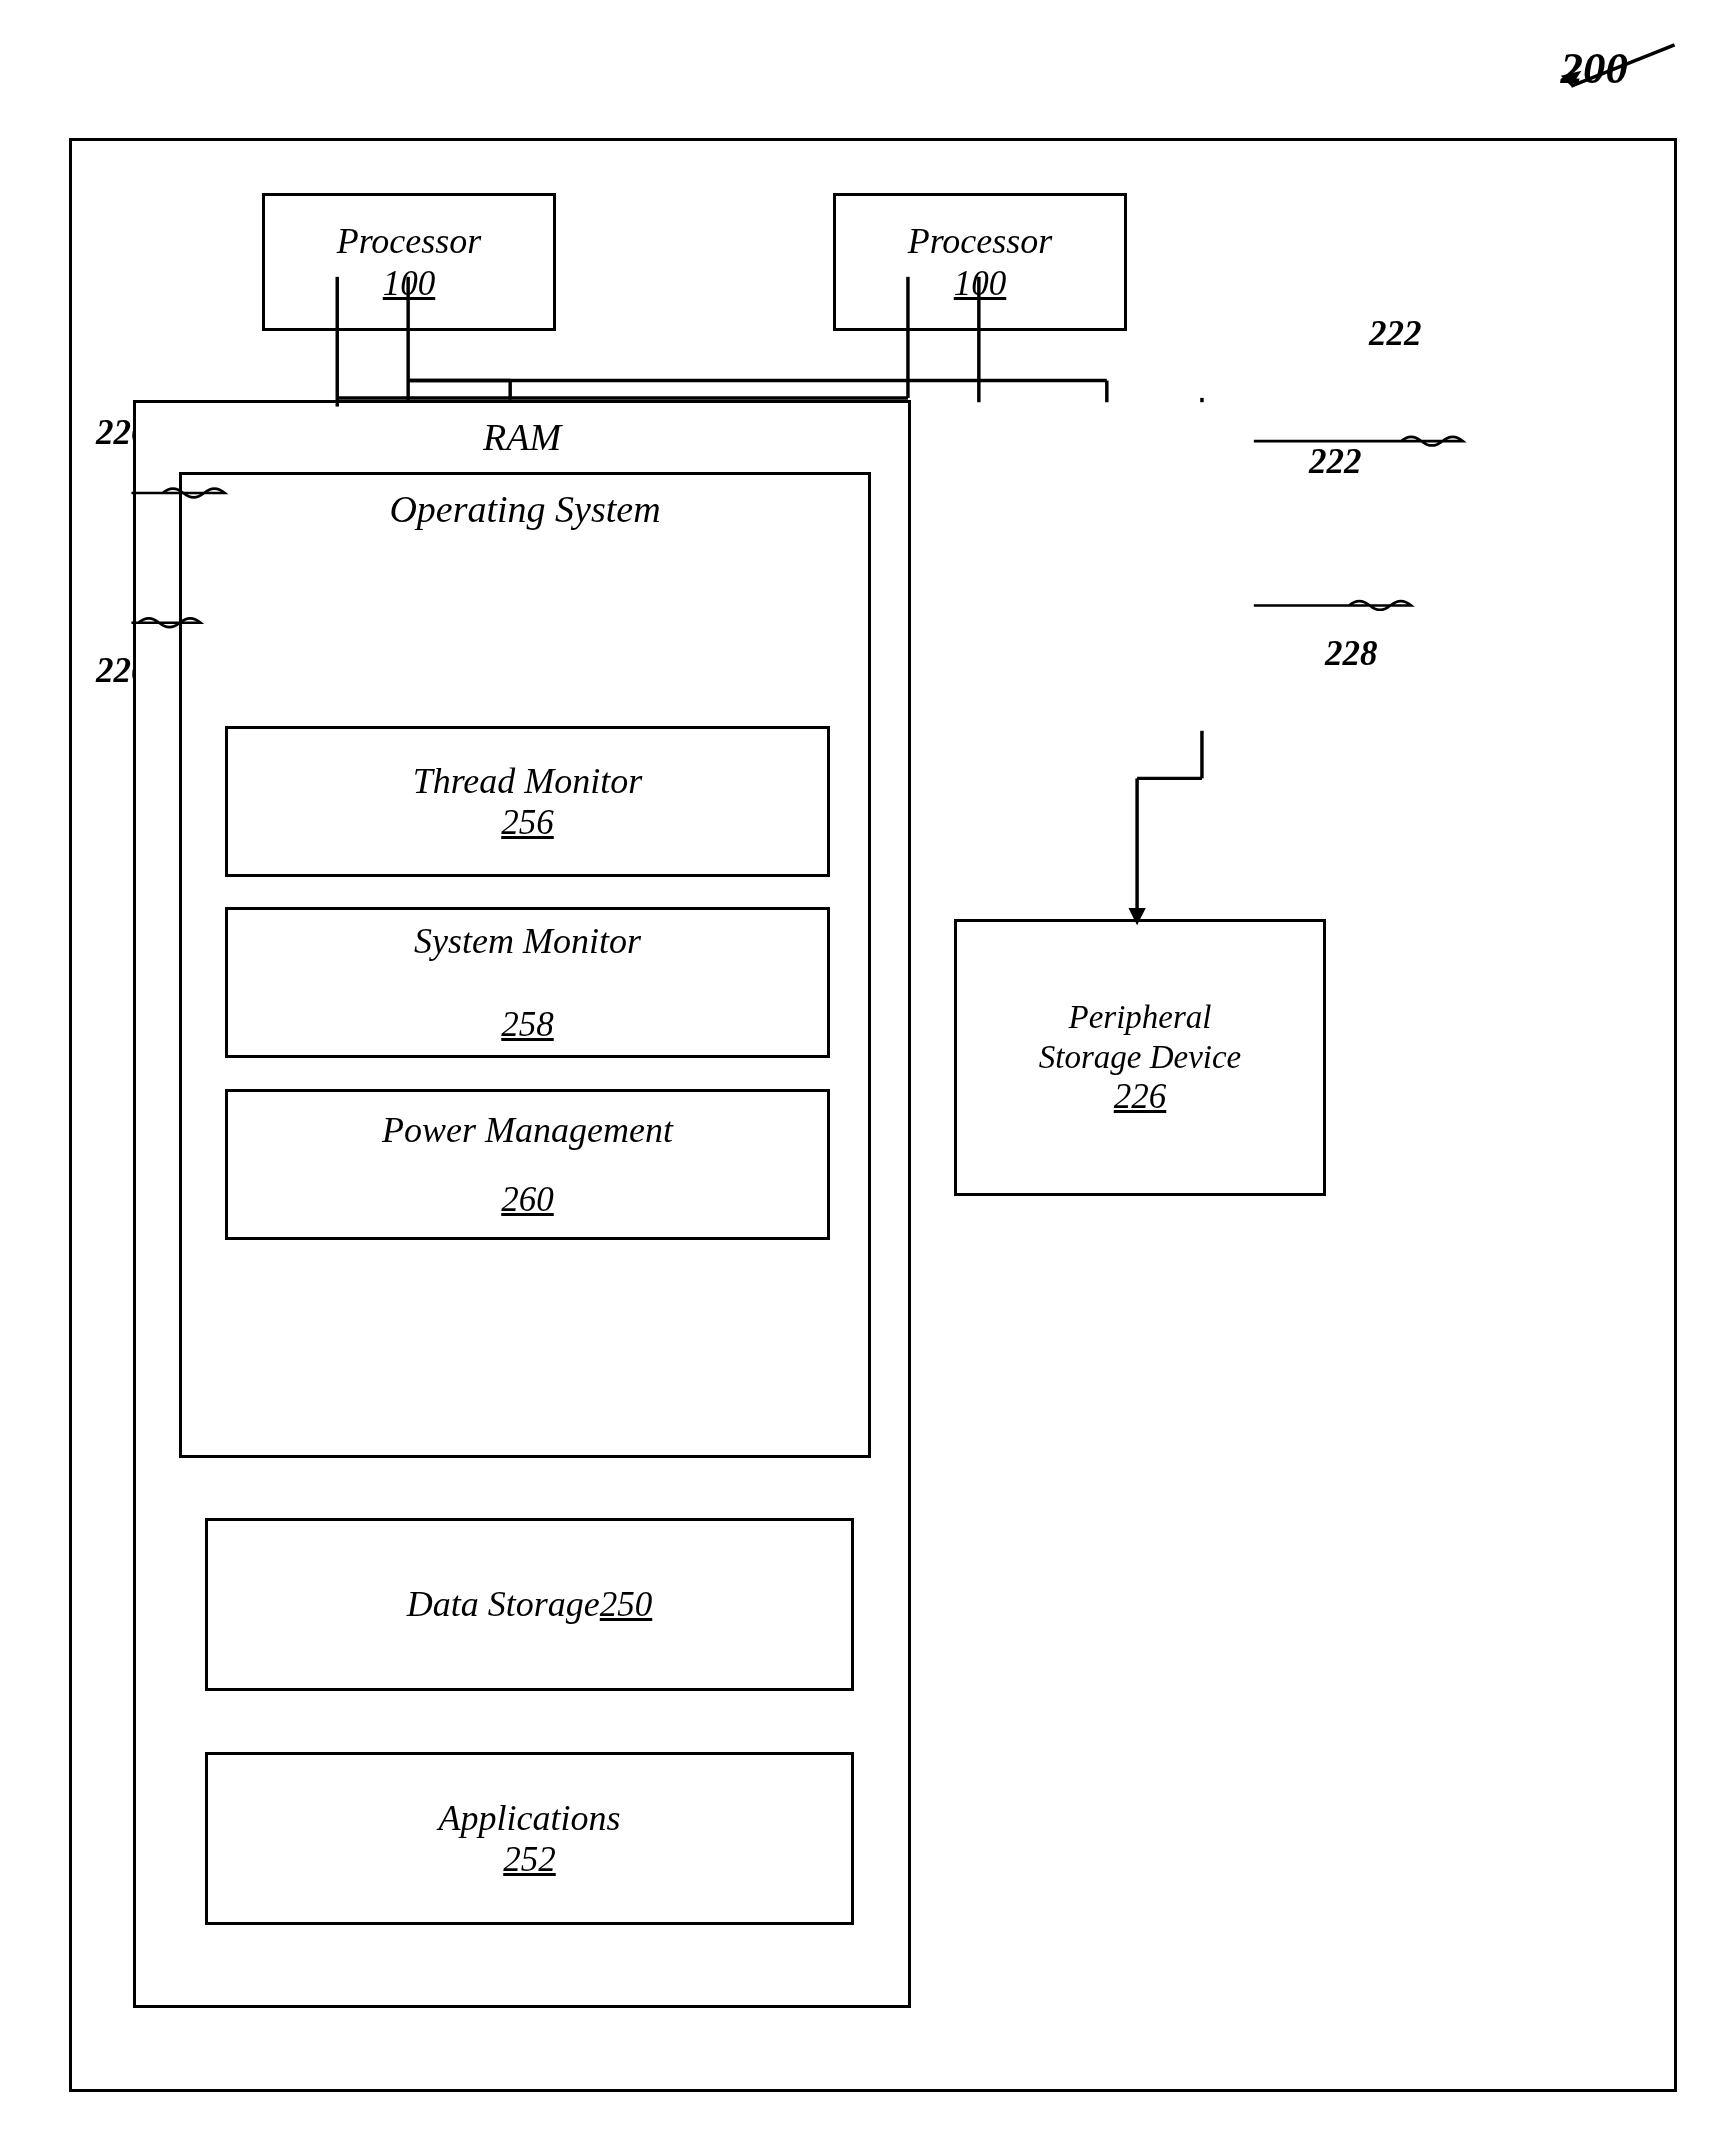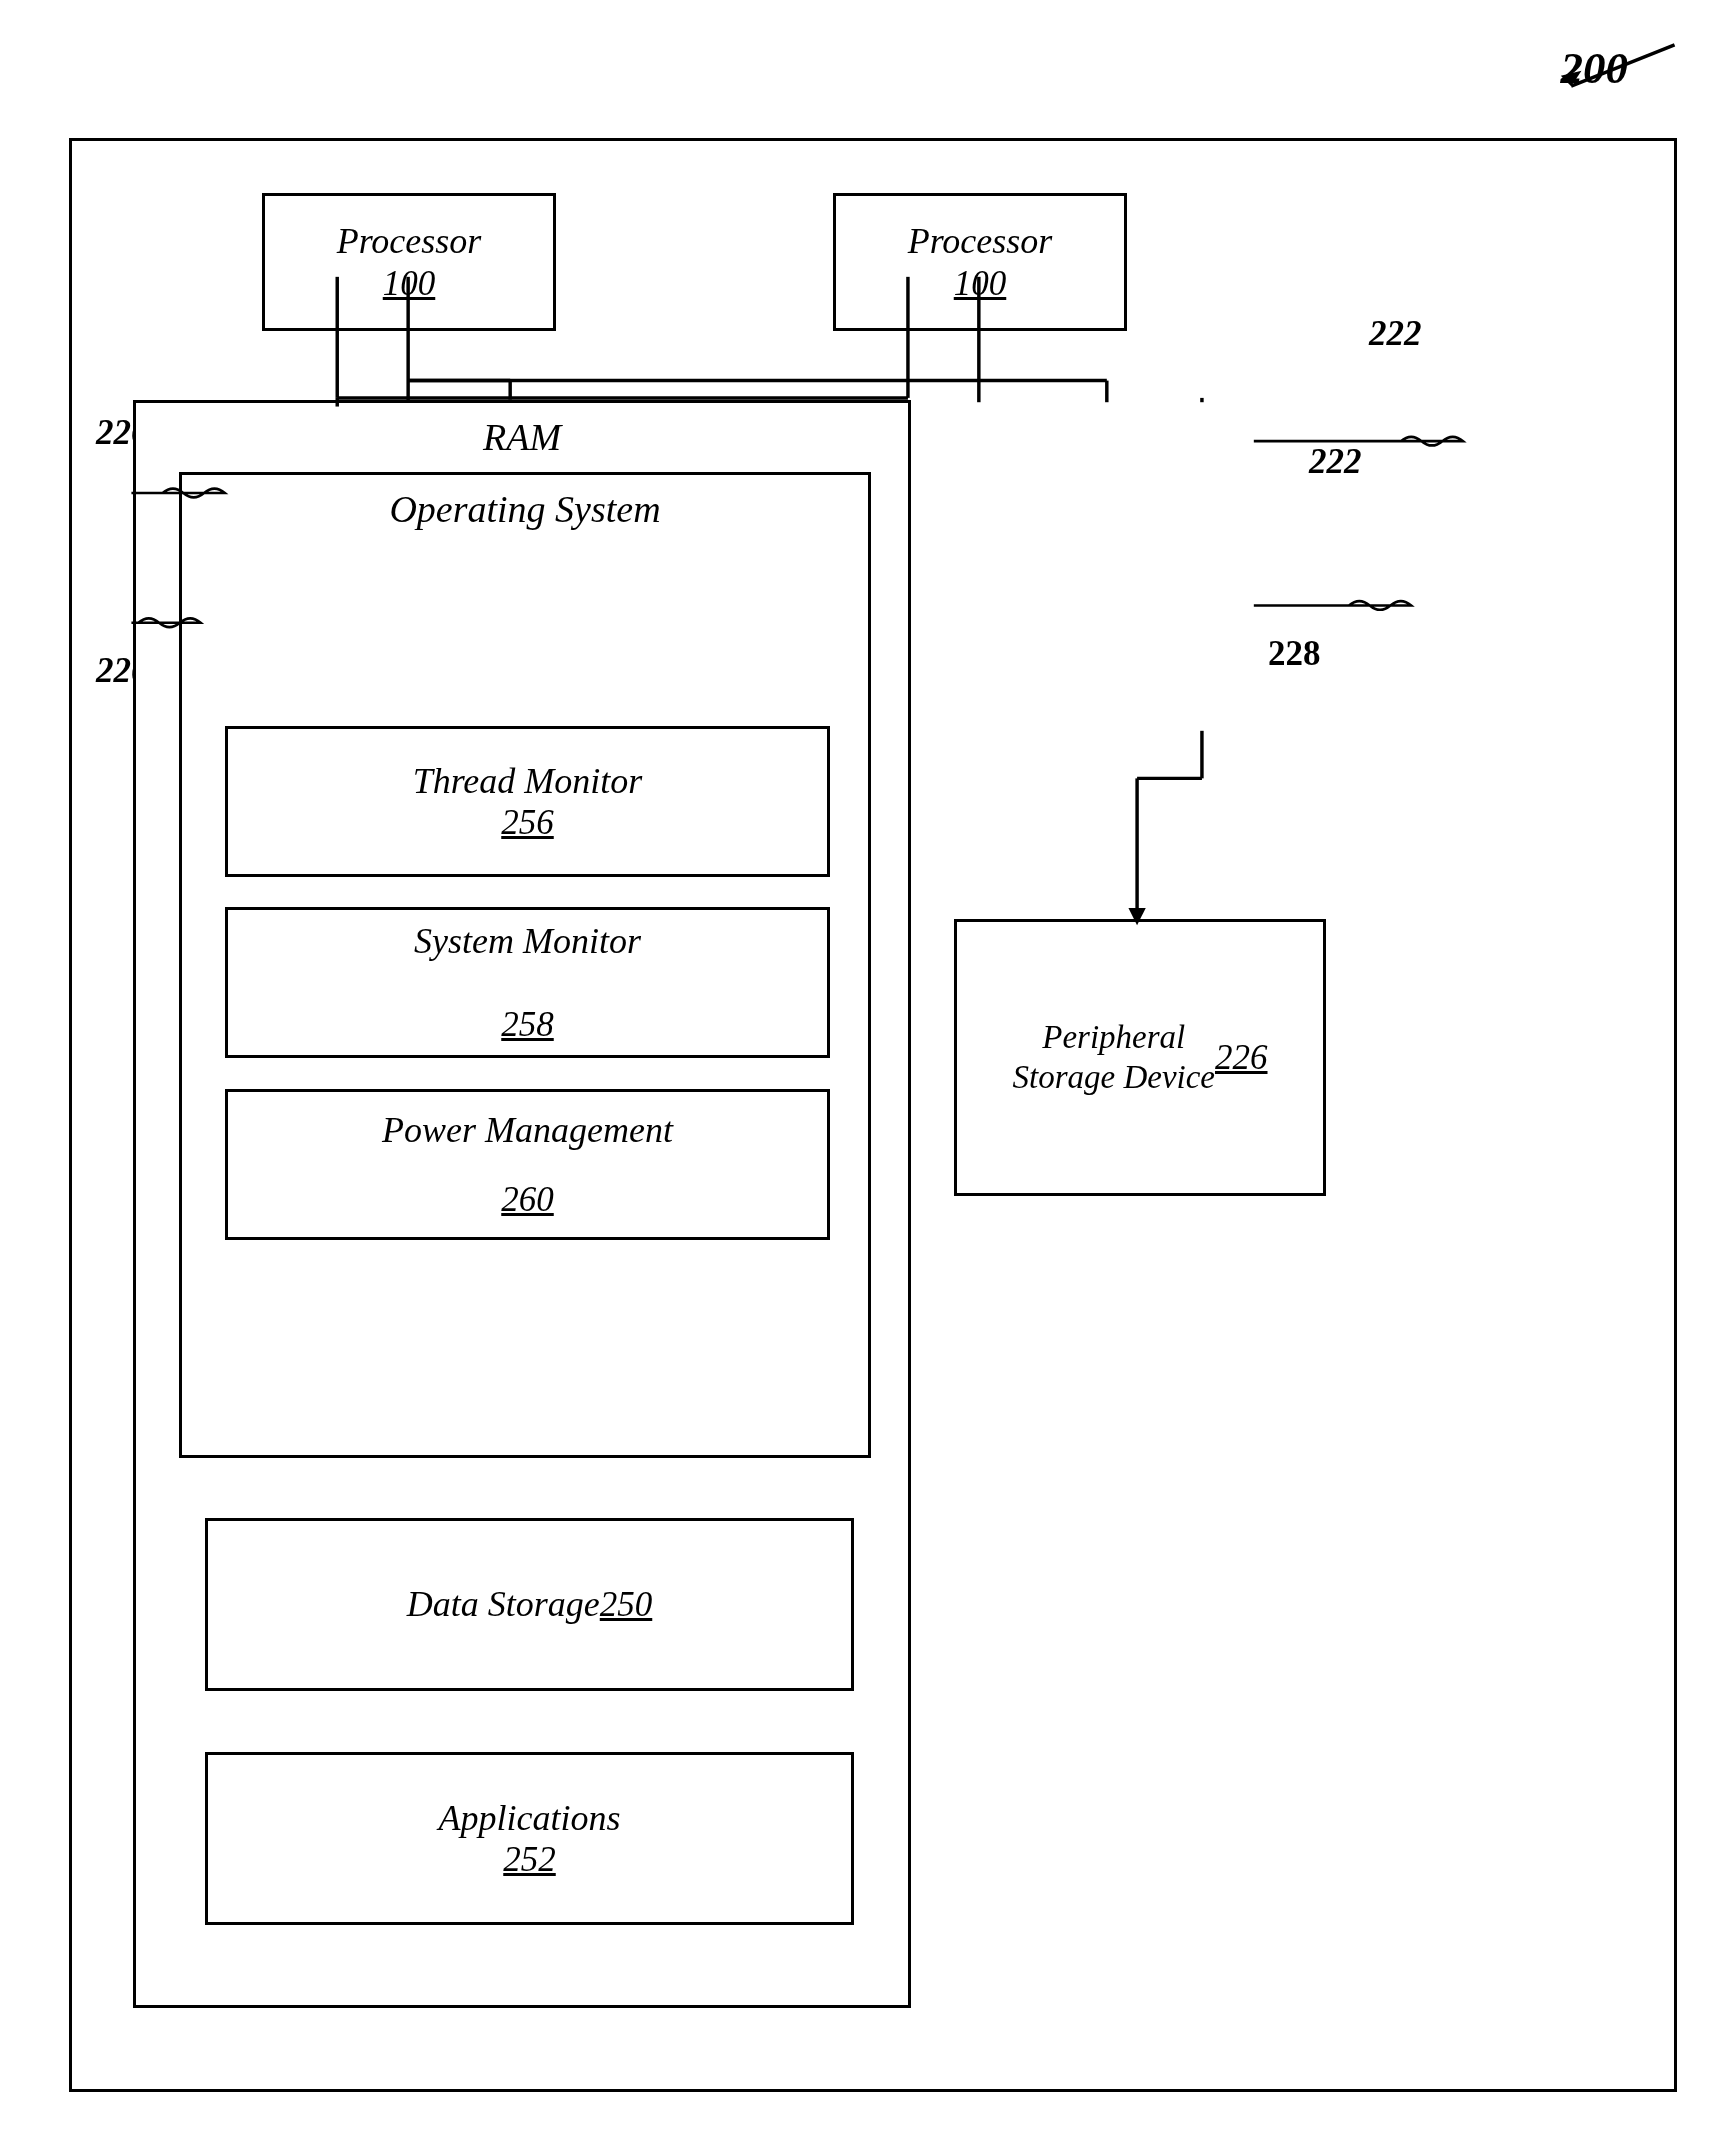--- a/index.html
+++ b/index.html
@@ -204,21 +204,21 @@
     
     .peripheral-box {
       position: absolute;
       top: 778px;
       left: 882px;
       width: 372px;
       height: 277px;
       border: 3.5px solid #000;
       background: #fff;
       display: flex;
-      flex-direction: row;
+      flex-direction: column;
       align-items: center;
       justify-content: center;
       padding: 17.3px;
       text-align: center;
     }
 
     
     .annotation {
       position: absolute;
       font-size: 35px;
@@ -302,21 +302,21 @@
 
     <div class="applications">
       <div class="box-label">Applications</div>
       <div class="box-number">252</div>
     </div>
   </div>
 
 
   <div style="position:absolute; top:301px; left:1237px; font-size:35px; font-style:italic; font-weight:bold;">222</div>
 
-  <div style="position:absolute; top:493px; left:1196px; font-size:35px; font-weight:bold;">228</div>
+  <div style="position:absolute; top:493px; left:1253px; font-size:35px; font-style:italic; font-weight:bold;">228</div>
 
   <div class="peripheral-box">
     <div class="box-label" style="font-size:33px;">Peripheral<br>Storage Device</div>
     <div class="box-number">226</div>
   </div>
 
   <div style="position:absolute; top:173px; left:1297px; font-size:35px; font-style:italic; font-weight:bold;">222</div>
 
 </div>
 

